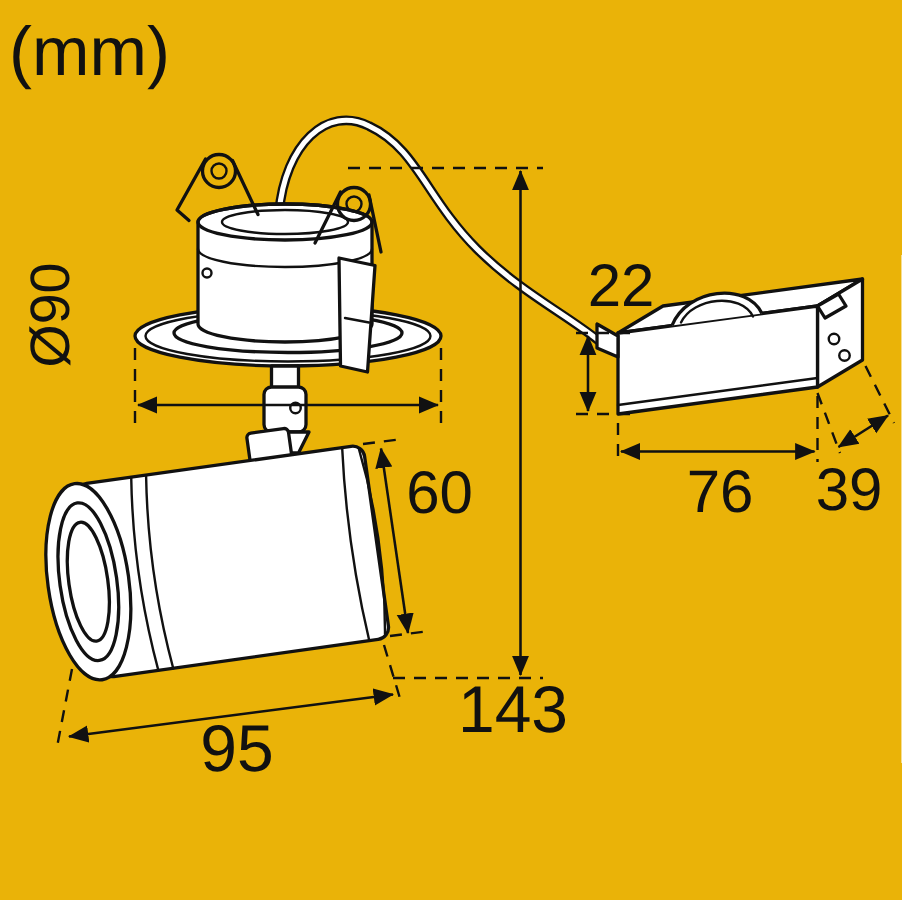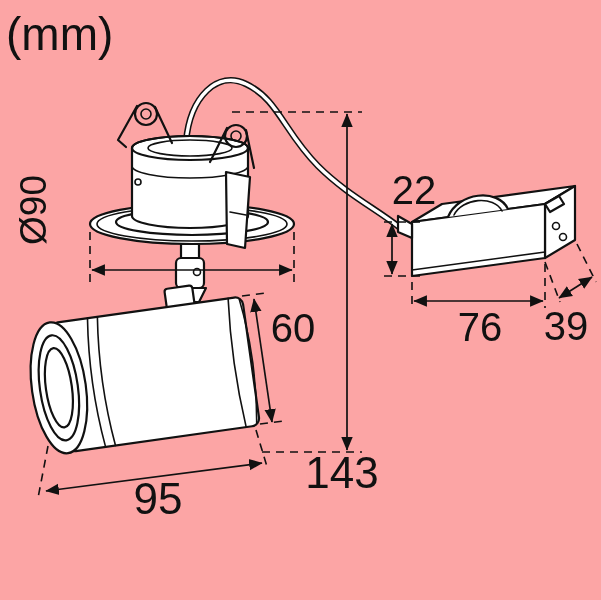--- a/index.html
+++ b/index.html
@@ -8,21 +8,21 @@
     background: #ffffff;
     width: 601px;
     height: 600px;
     overflow: hidden;
     font-family: "Liberation Sans", sans-serif;
   }
   .canvas {
     position: relative;
     width: 601px;
     height: 600px;
-    background: #fca5a5;
+    background: #eab308;
   }
   svg { display: block; }
   
   .ln  { fill: none; stroke: #111; stroke-width: 2.2; stroke-linecap: round; stroke-linejoin: round; }
   .fl  { fill: #fff; stroke: #111; stroke-width: 2.2; stroke-linejoin: round; }
   .thin{ fill: none; stroke: #111; stroke-width: 1.6; stroke-linecap: round; }
   
   .dim { fill: none; stroke: #111; stroke-width: 1.7; }
   .ext { fill: none; stroke: #111; stroke-width: 1.6; stroke-dasharray: 8 6; }
   

